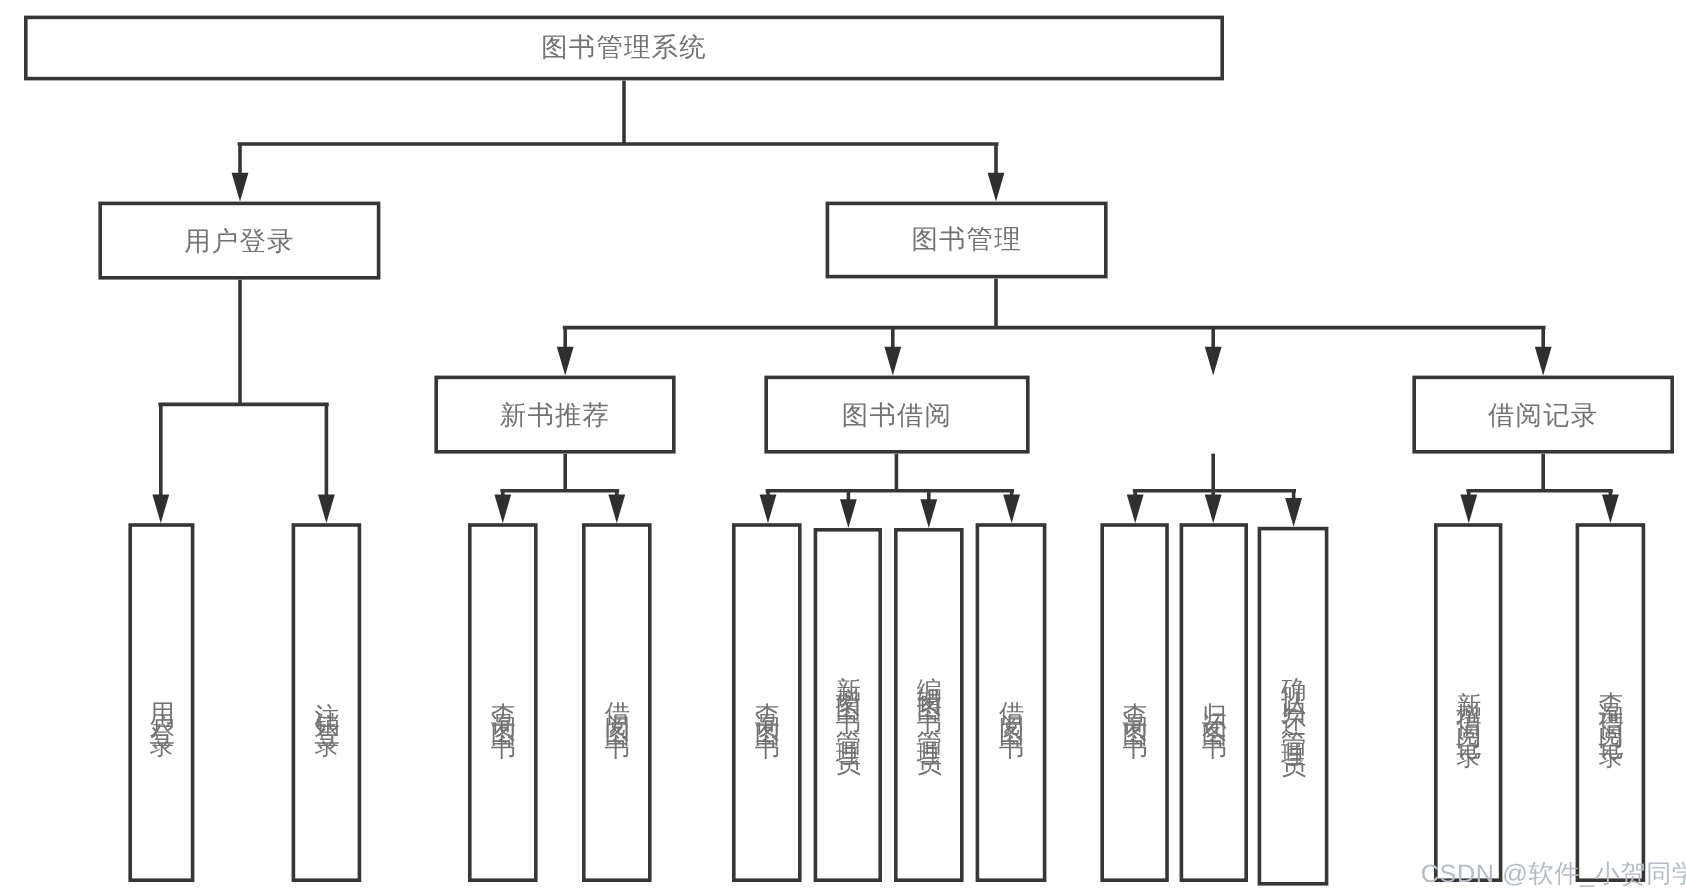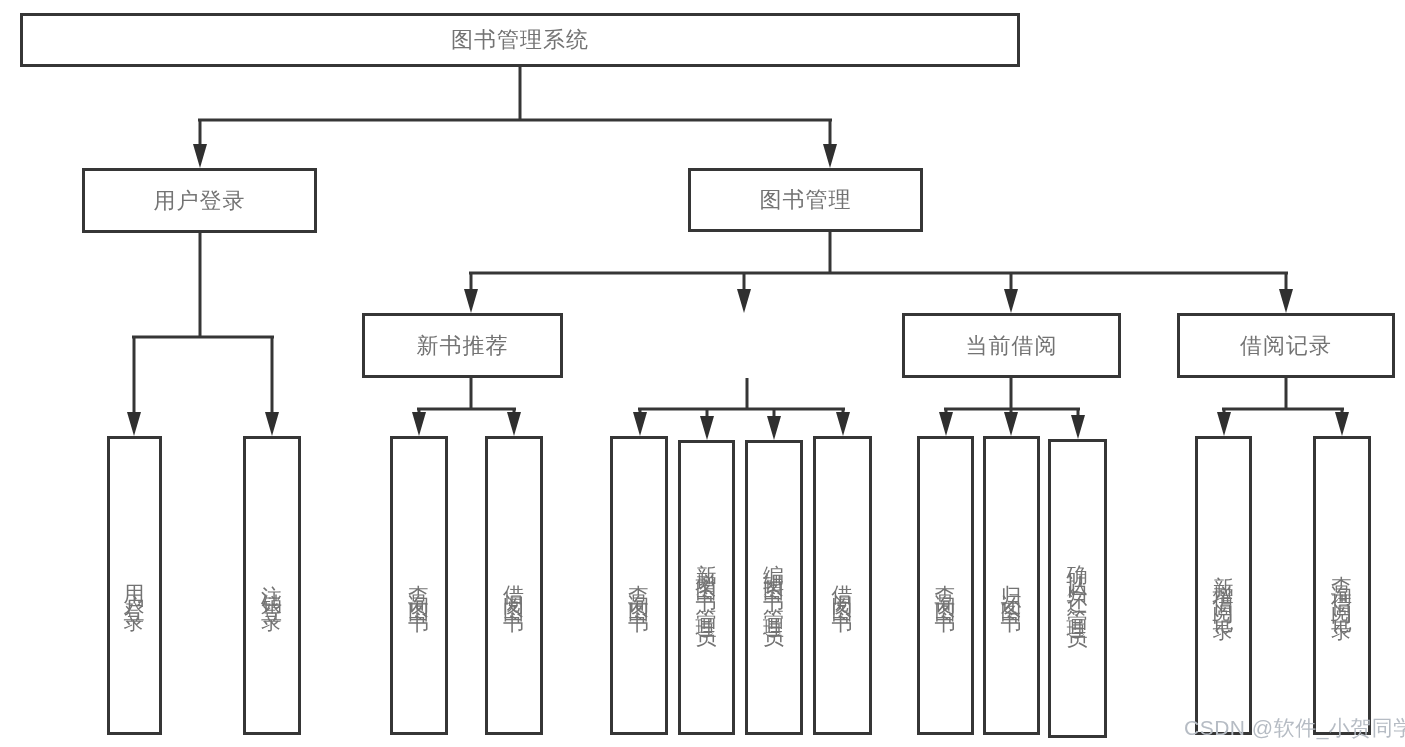--- a/index.html
+++ b/index.html
@@ -125,21 +125,21 @@
       <polygon points="1335,412 1349,412 1342,436"></polygon>
     </g>
   </svg>
 
   <div class="node hnode" style="left:20px; top:13px; width:1000px; height:54px;">图书管理系统</div>
 
   <div class="node hnode" style="left:82px; top:168px; width:235px; height:65px;">用户登录</div>
   <div class="node hnode" style="left:688px; top:168px; width:235px; height:64px;">图书管理</div>
 
   <div class="node hnode" style="left:362px; top:313px; width:201px; height:65px;">新书推荐</div>
-  <div class="node hnode" style="left:902px; top:313px; width:219px; height:65px;">当前借阅</div>
+  <div class="node hnode" style="left:637px; top:313px; width:221px; height:65px;">图书借阅</div>
   <div class="node hnode" style="left:1177px; top:313px; width:218px; height:65px;">借阅记录</div>
 
   <div class="node vnode" style="left:107px; top:436px; width:55px; height:299px;">用户登录</div>
   <div class="node vnode" style="left:243px; top:436px; width:58px; height:299px;">注销登录</div>
 
   <div class="node vnode" style="left:390px; top:436px; width:58px; height:299px;">查询图书</div>
   <div class="node vnode" style="left:485px; top:436px; width:58px; height:299px;">借阅图书</div>
 
   <div class="node vnode" style="left:610px; top:436px; width:58px; height:299px;">查询图书</div>
   <div class="node vnode" style="left:678px; top:440px; width:57px; height:295px;">新增图书（管理员）</div>

